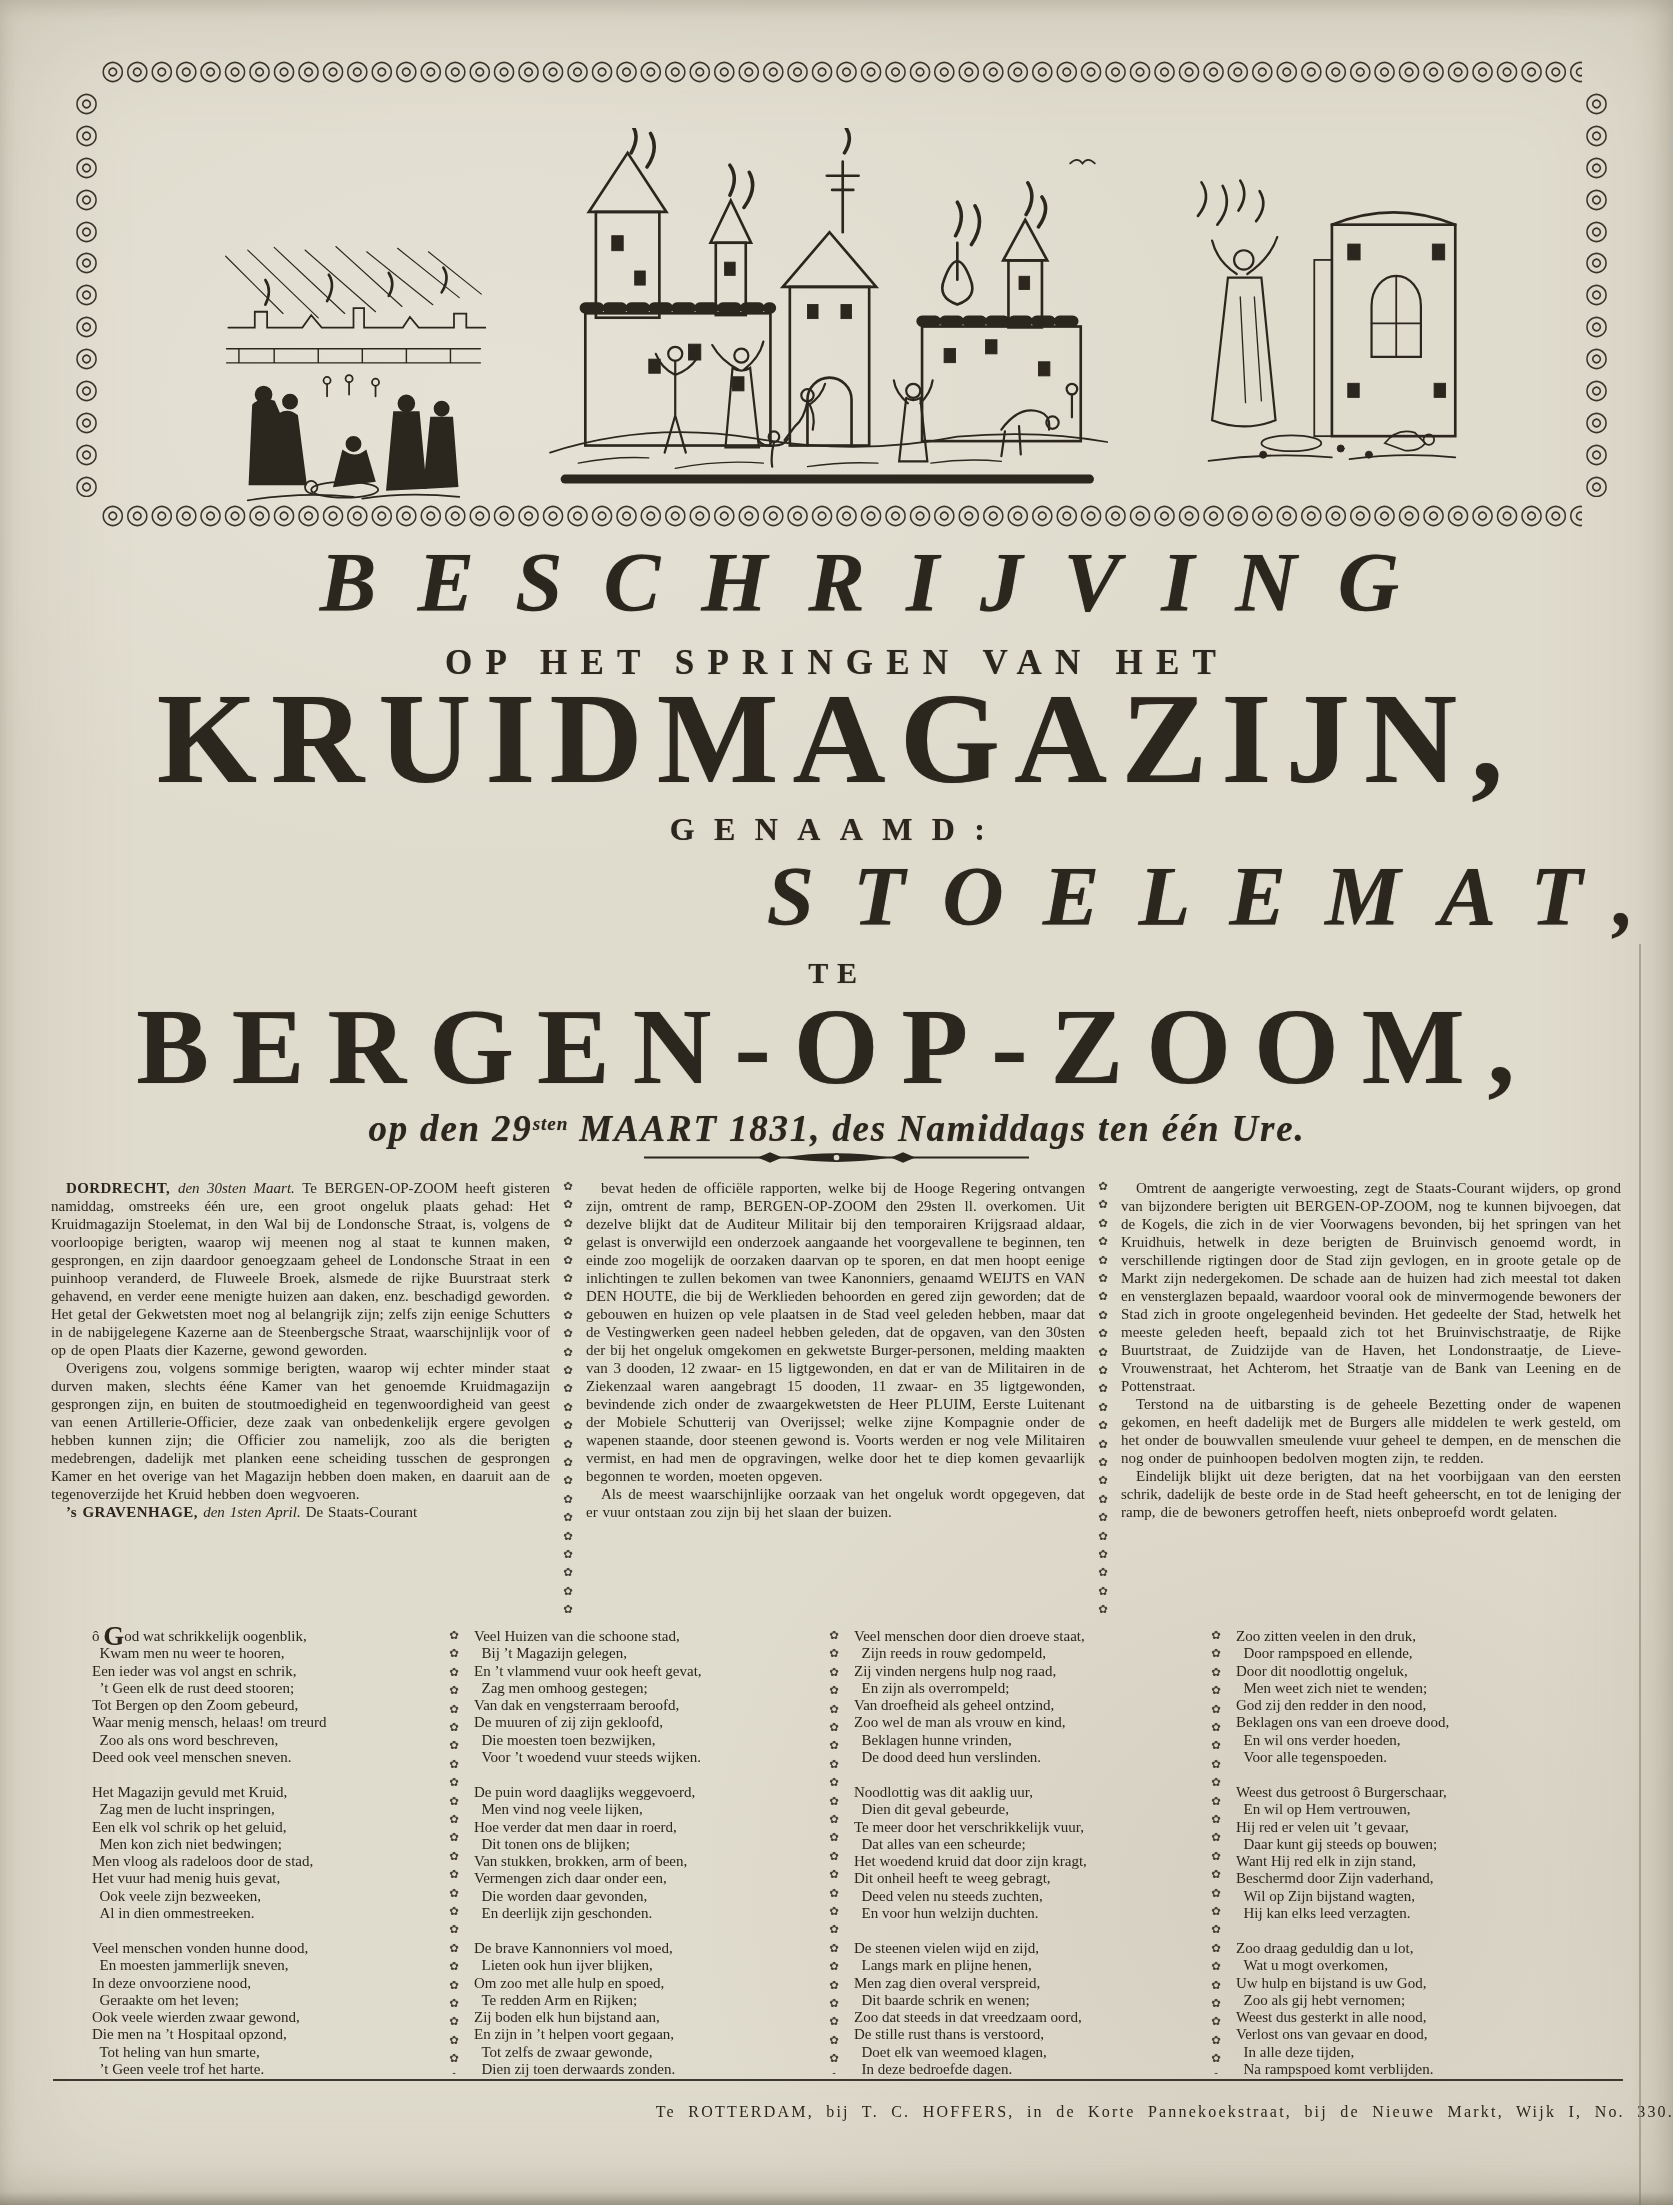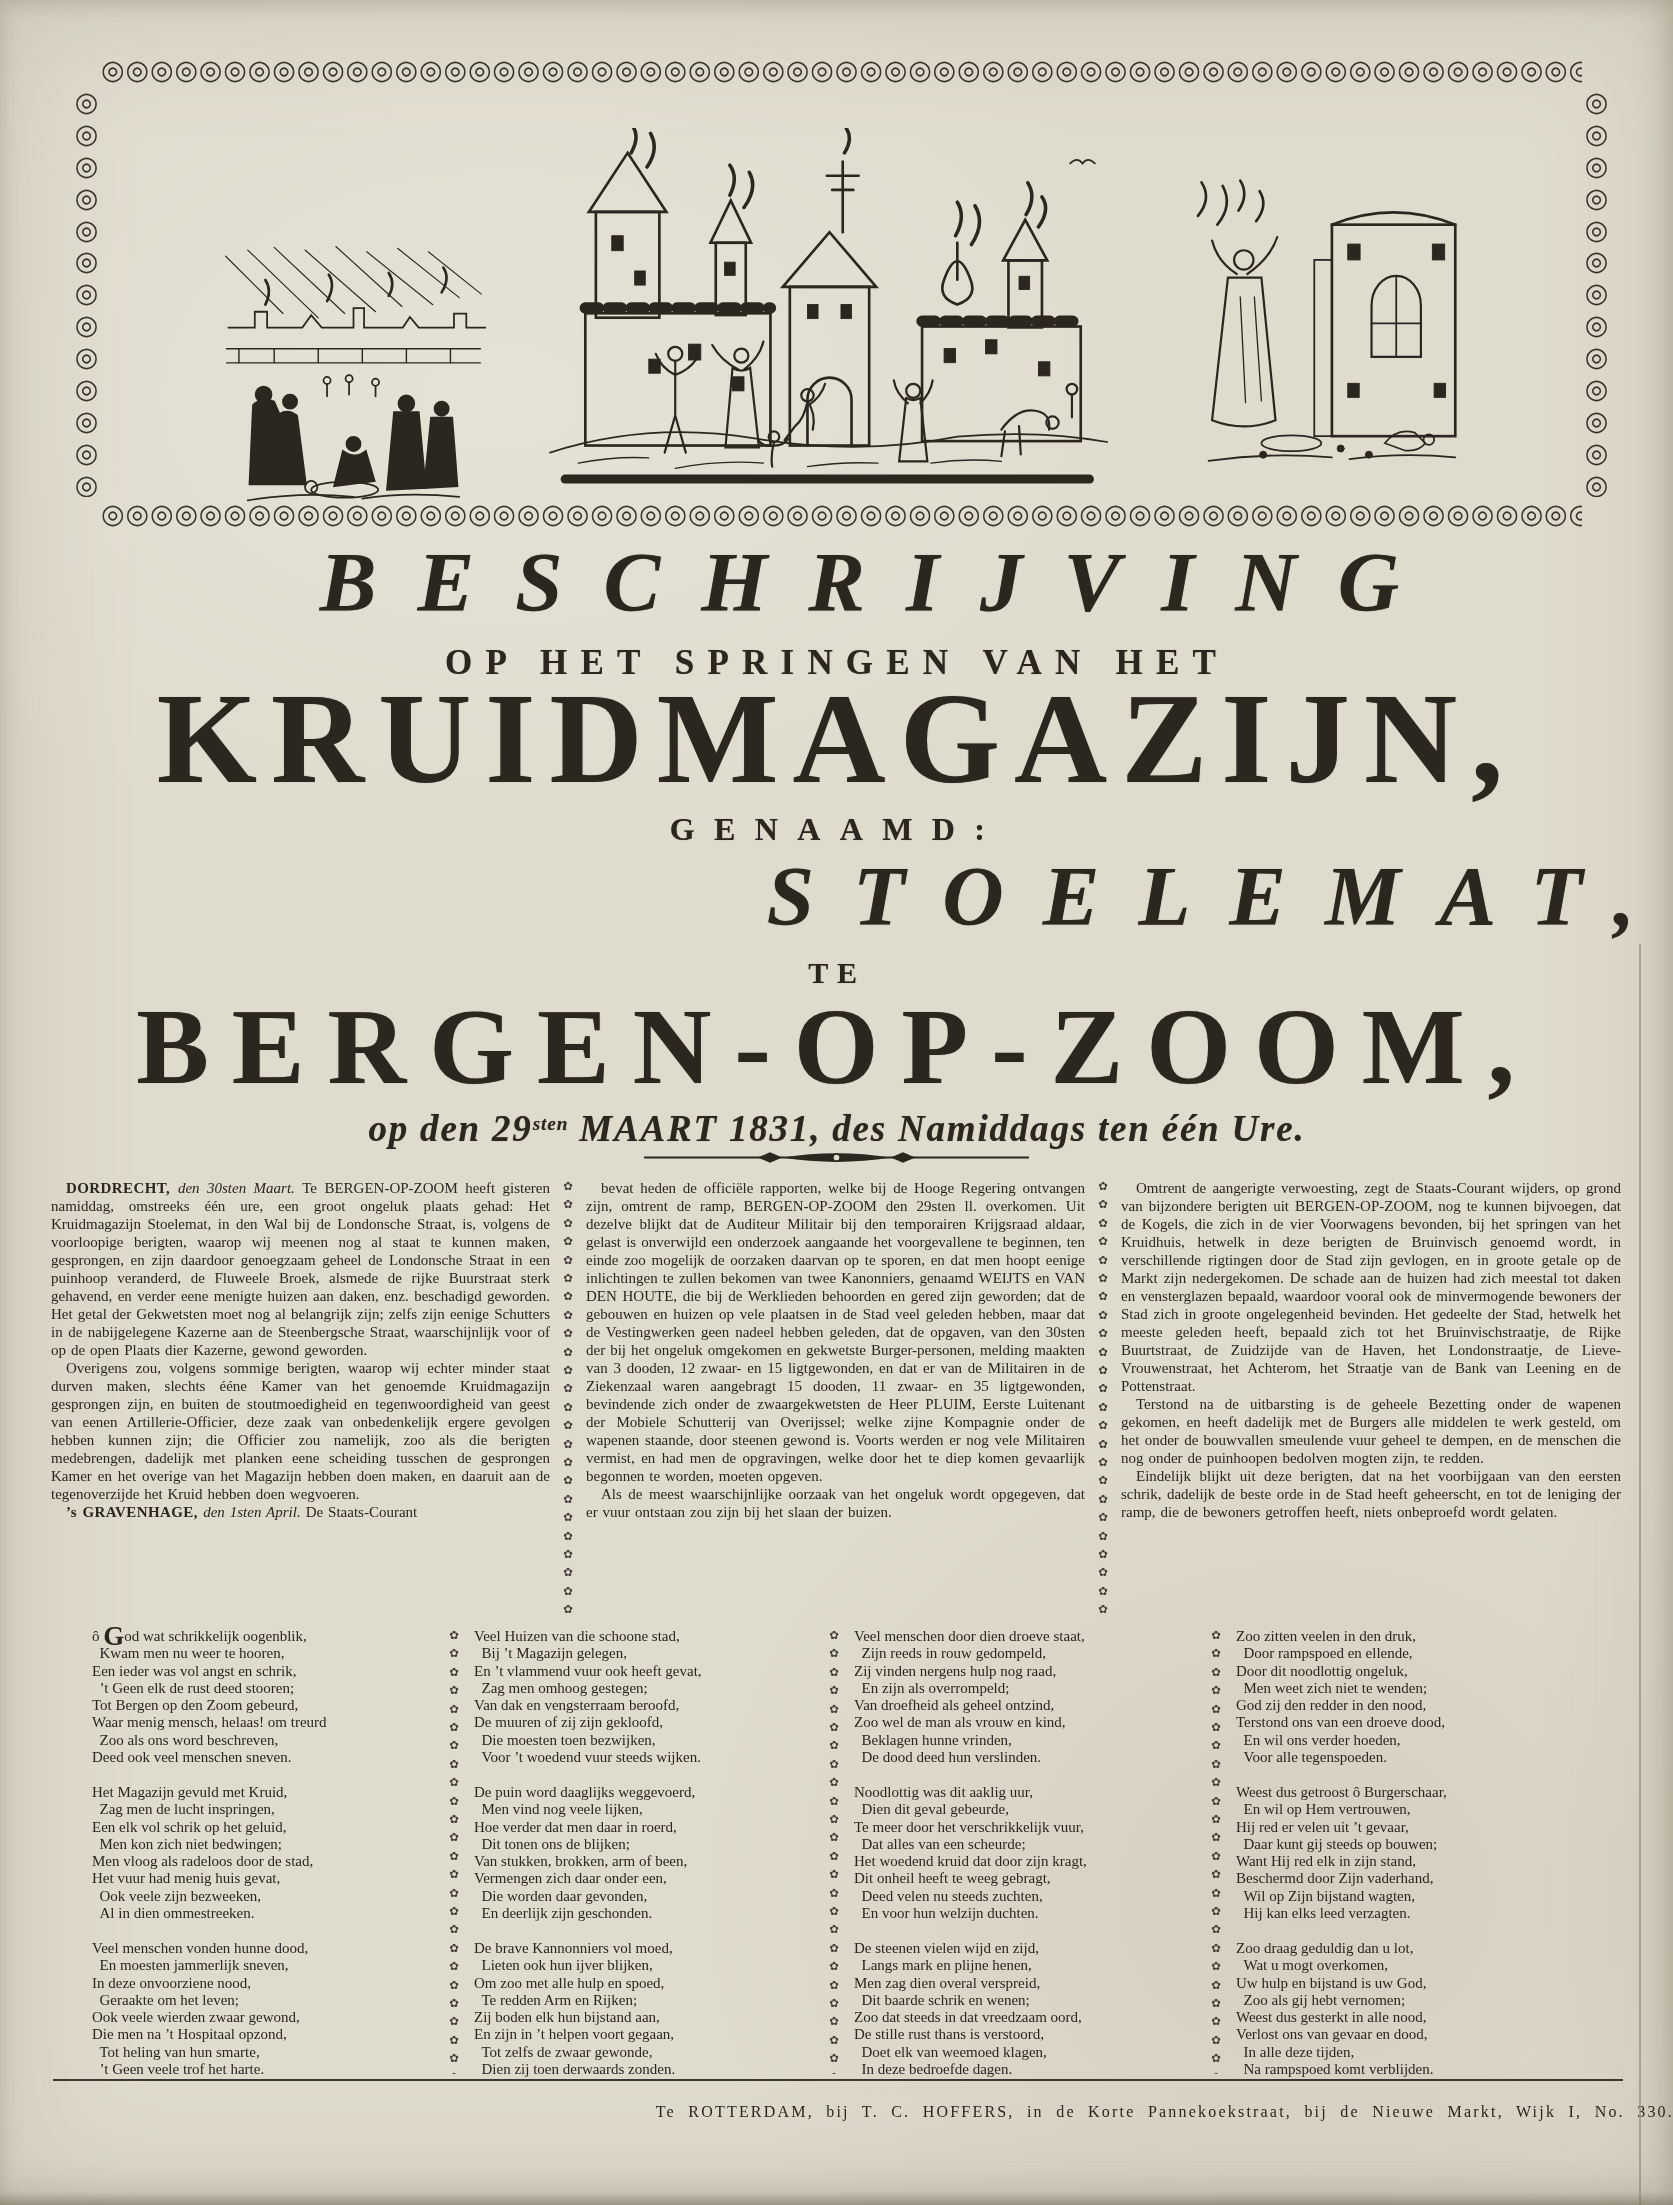--- a/index.html
+++ b/index.html
@@ -304,21 +304,21 @@
 Zoo dat steeds in dat vreedzaam oord,
 De stille rust thans is verstoord,
   Doet elk van weemoed klagen,
   In deze bedroefde dagen.</div></div>
     <div class="vsep">✿✿✿✿✿✿✿✿✿✿✿✿✿✿✿✿✿✿✿✿✿✿✿✿✿✿✿✿✿✿✿✿✿✿✿✿✿✿✿✿✿✿✿✿✿✿✿✿✿✿</div>
     <div class="vcol"><div class="stanza">Zoo zitten veelen in den druk,
   Door rampspoed en ellende,
 Door dit noodlottig ongeluk,
   Men weet zich niet te wenden;
 God zij den redder in den nood,
-Terstond ons van een droeve dood,
+Beklagen ons van een droeve dood,
   En wil ons verder hoeden,
   Voor alle tegenspoeden.</div><div class="stanza">Weest dus getroost ô Burgerschaar,
   En wil op Hem vertrouwen,
 Hij red er velen uit ’t gevaar,
   Daar kunt gij steeds op bouwen;
 Want Hij red elk in zijn stand,
 Beschermd door Zijn vaderhand,
   Wil op Zijn bijstand wagten,
   Hij kan elks leed verzagten.</div><div class="stanza">Zoo draag geduldig dan u lot,
   Wat u mogt overkomen,

